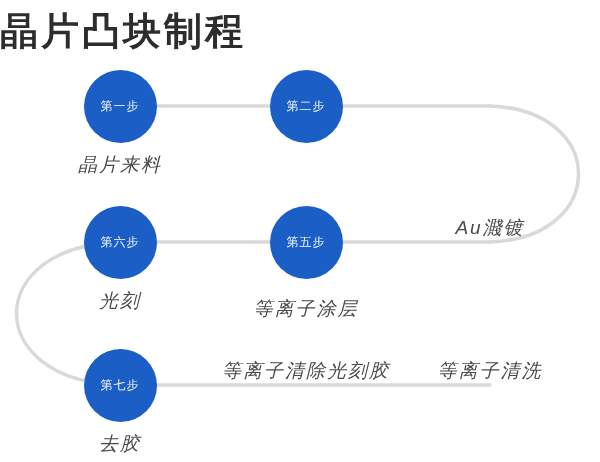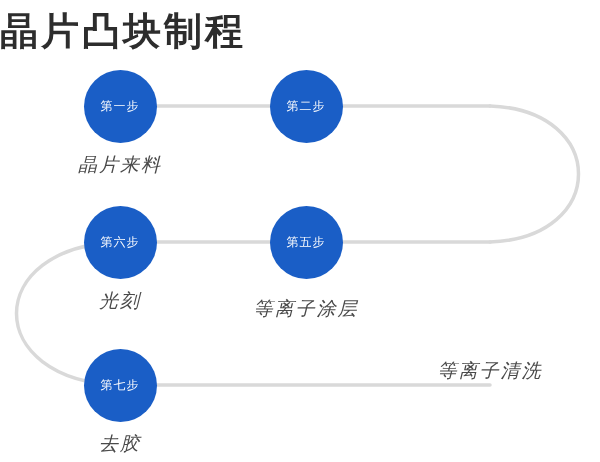--- a/index.html
+++ b/index.html
@@ -92,33 +92,35 @@
 
   <div class="node c1 r1">
     <div class="circle">第一步</div>
     <div class="label">晶片来料</div>
   </div>
   <div class="node c2 r1">
     <div class="circle">第二步</div>
   </div>
 
   <div class="node c3 r2">
+    <div class="label">Au濺镀</div>
   </div>
   <div class="node c1 r2">
     <div class="circle">第六步</div>
     <div class="label">光刻</div>
   </div>
   <div class="node c2 r2">
     <div class="circle">第五步</div>
     <div class="label">等离子涂层</div>
   </div>
 
   <div class="node c1 r3">
     <div class="circle">第七步</div>
     <div class="label">去胶</div>
   </div>
   <div class="node c2 r3">
+    <div class="label">等离子清除光刻胶</div>
   </div>
   <div class="node c3 r3">
     <div class="label">等离子清洗</div>
   </div>
 
 </div>
 
 </body></html>

